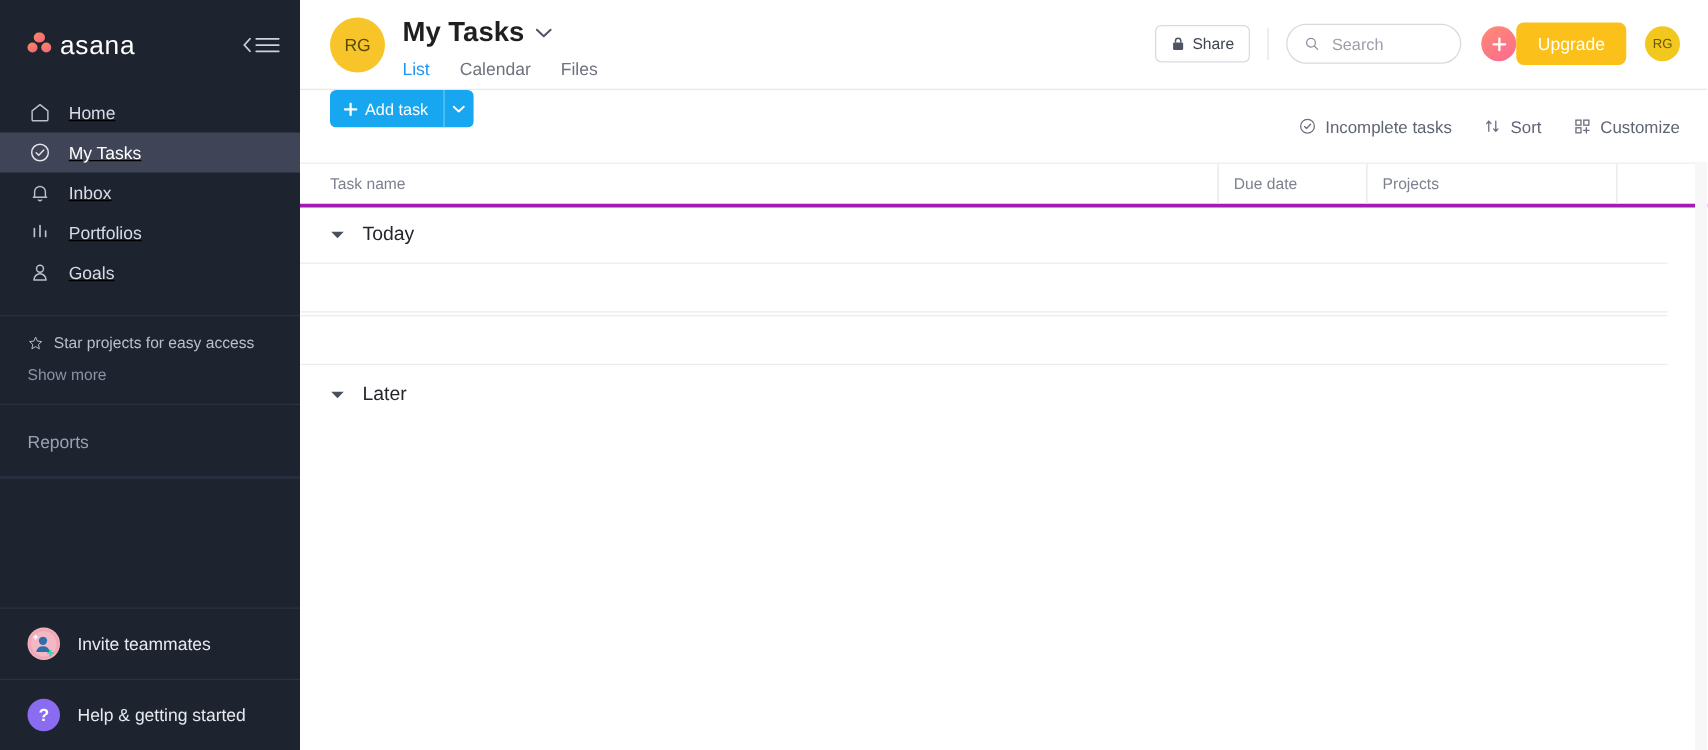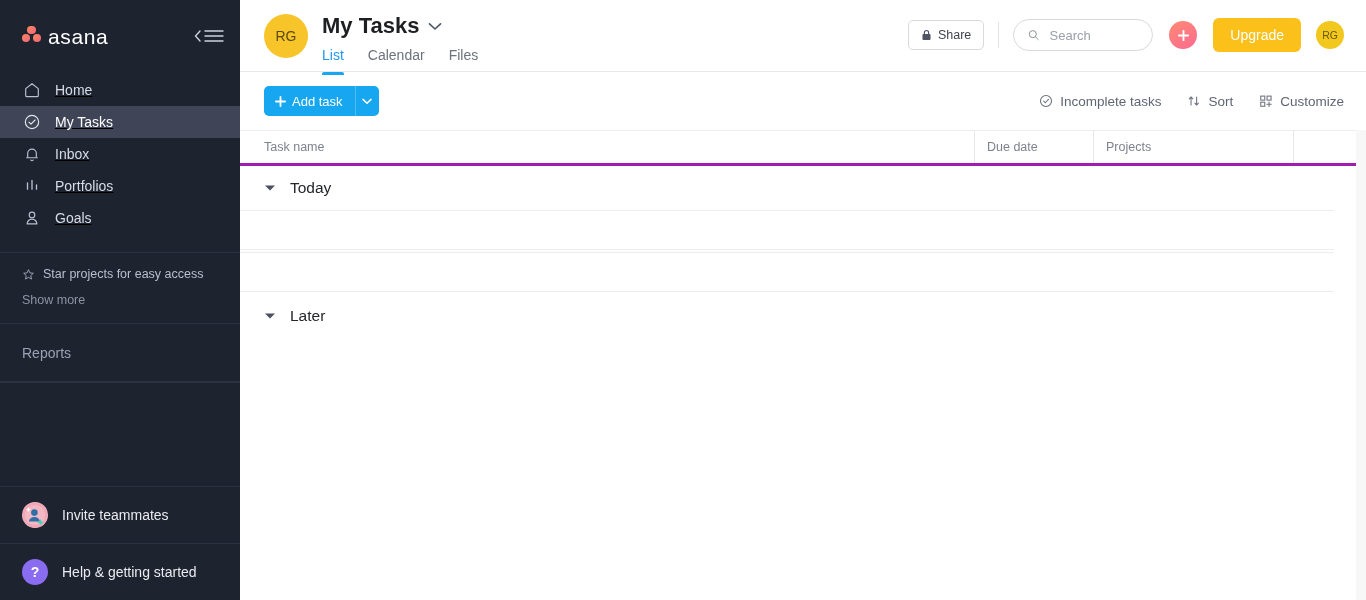--- a/index.html
+++ b/index.html
@@ -137,34 +137,34 @@
     width: 100%; background: transparent; font-family: inherit;
   }
   .search input::placeholder { color: #9b9fa8; }
   .btn-plus {
     width: 28px; height: 28px; border-radius: 50%; margin-left: 16px;
     background: linear-gradient(150deg,#ff8a73,#fb6a91);
     color: #fff; display:flex; align-items:center; justify-content:center;
     cursor: pointer; flex: 0 0 28px;
   }
   .btn-upgrade {
-    height: 34px; padding: 0 17px; margin-left: 16px;
+    height: 34px; padding: 0 17px; 
     background: #fbc01a; color: #fff; border: none; border-radius: 6px;
     font-size: 14px; font-family: inherit; cursor: pointer;
   }
   .hdr-avatar-sm {
     width: 28px; height: 28px; border-radius: 50%; margin-left: 15px;
     background: #f2c81e; color: #6a5708; font-size: 10.5px;
     display:flex; align-items:center; justify-content:center; cursor:pointer;
     flex: 0 0 28px;
   }
 
   
   .toolbar {
-    height: 58px; display: flex; align-items: center;
+    height: 58px; display: flex; 
     padding: 0 22px 0 24px; flex: 0 0 58px;
   }
   .addtask { display: flex; height: 30px; border-radius: 5px; overflow: hidden; cursor:pointer; }
   .addtask .lbl {
     background: #17a6f0; color: #fff; font-size: 13px;
     display: flex; align-items: center; gap: 6px;
     padding: 0 12px 0 11px;
   }
   .addtask .drop {
     background: #17a6f0; color: #fff; width: 24px;

